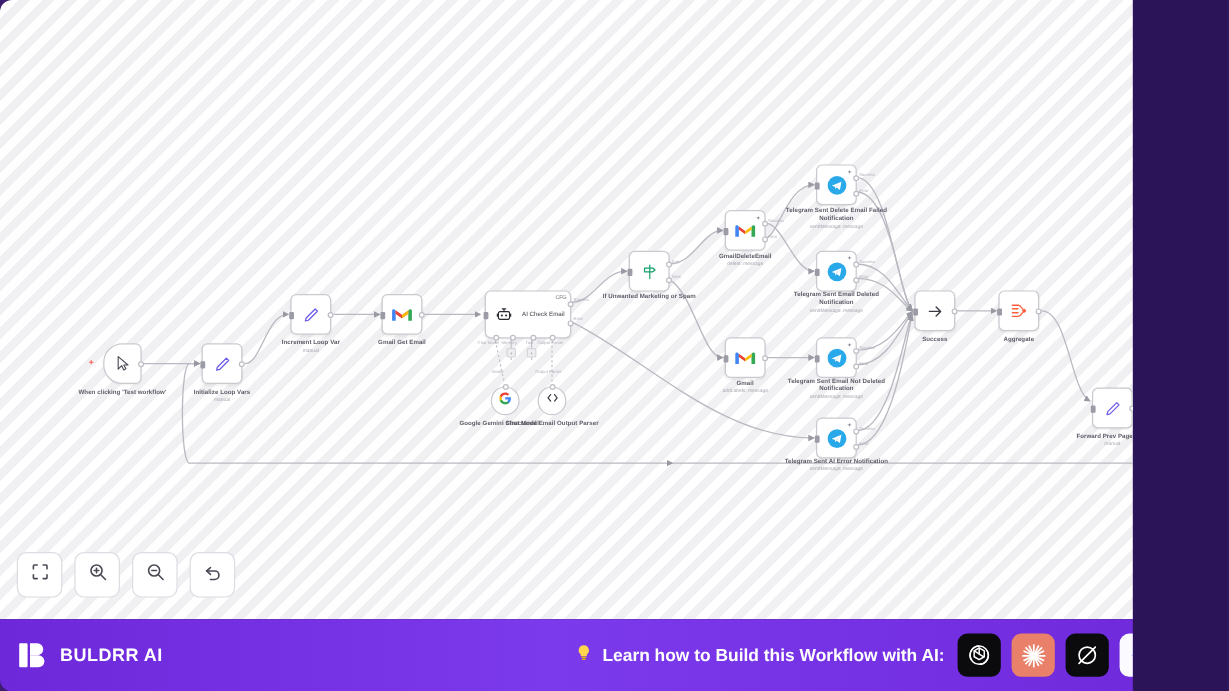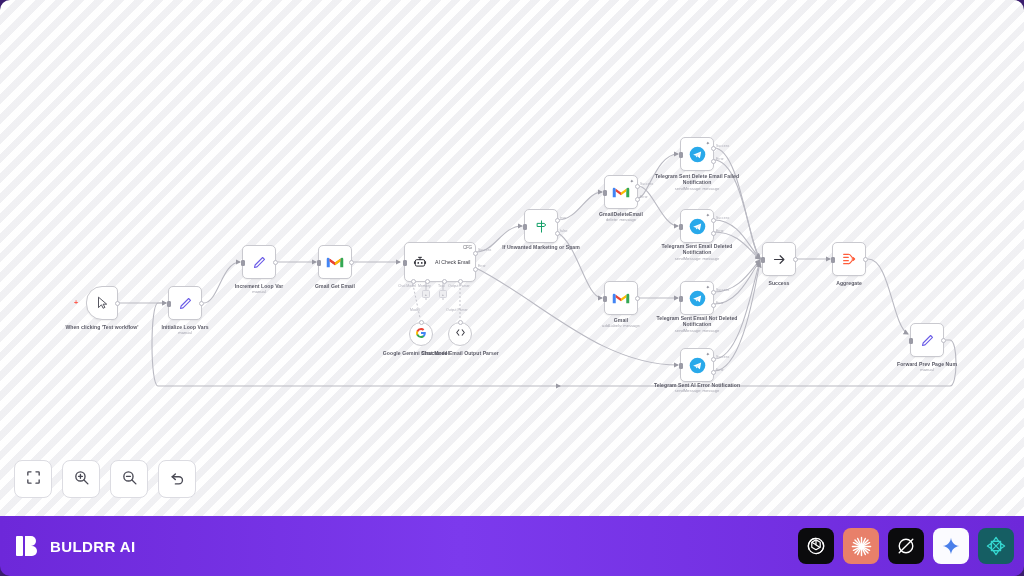--- a/index.html
+++ b/index.html
@@ -4,21 +4,21 @@
 <style>
   * { box-sizing: border-box; margin: 0; padding: 0; }
   html, body {
     width: 1024px; height: 576px;
     overflow: hidden;
     background: #2b1457;
     font-family: "Liberation Sans", sans-serif;
   }
   #app {
     position: relative;
-    width: 1024px; height: 576px;
+    width: 944px; height: 576px;
     background: #3a1d6e;
     overflow: hidden;
   }
 
   
   #canvas {
     position: absolute;
     left: 0; top: 0; width: 1024px; height: 516px;
     background-color: #f7f7f8;
     background-image: repeating-linear-gradient(
@@ -541,20 +541,30 @@
       <span class="mark">
         <svg width="26" height="26" viewBox="0 0 26 26">
           <rect x="2" y="3" width="7" height="20" rx="1" fill="#fff"></rect>
           <path d="M11 3 h6 a5 5 0 0 1 0 10 h-6 z" fill="#fff"></path>
           <path d="M11 13 h7 a5 5 0 0 1 0 10 h-7 z" fill="#fff"></path>
         </svg>
       </span>
       <span class="bname">BULDRR AI</span>
     </div>
 
+    <div id="cta">
+      <span>
+        <svg width="17" height="17" viewBox="0 0 24 24">
+          <path d="M12 3 a6 6 0 0 0-3.6 10.8 V16 h7.2 v-2.2 A6 6 0 0 0 12 3 z" fill="#ffd84d"></path>
+          <rect x="9.2" y="16.6" width="5.6" height="1.7" rx=".8" fill="#e2b200"></rect>
+          <rect x="9.8" y="19" width="4.4" height="1.6" rx=".8" fill="#e2b200"></rect>
+        </svg>
+      </span>
+      <span>Learn how to Build this Workflow with AI:</span>
+    </div>
 
     <div id="logos">
       <span class="logo" style="background:#0b0b0d;">
         <svg width="22" height="22" viewBox="0 0 24 24" fill="none" stroke="#fff" stroke-width="1.35" stroke-linejoin="round">
           <path d="M12 5.3 L16.6 8 v5.4 L12 16 l-4.6-2.6 V8 z"></path>
           <path d="M12 5.3 V11 l4.6 2.7"></path>
             <path d="M7.4 8 L12 10.7"></path>
           <circle cx="12" cy="12" r="8.3"></circle>
           <path d="M12 3.7 a8.3 8.3 0 0 0-7.2 12.5"></path>
           <path d="M12 20.3 a8.3 8.3 0 0 0 7.2-12.5"></path>

